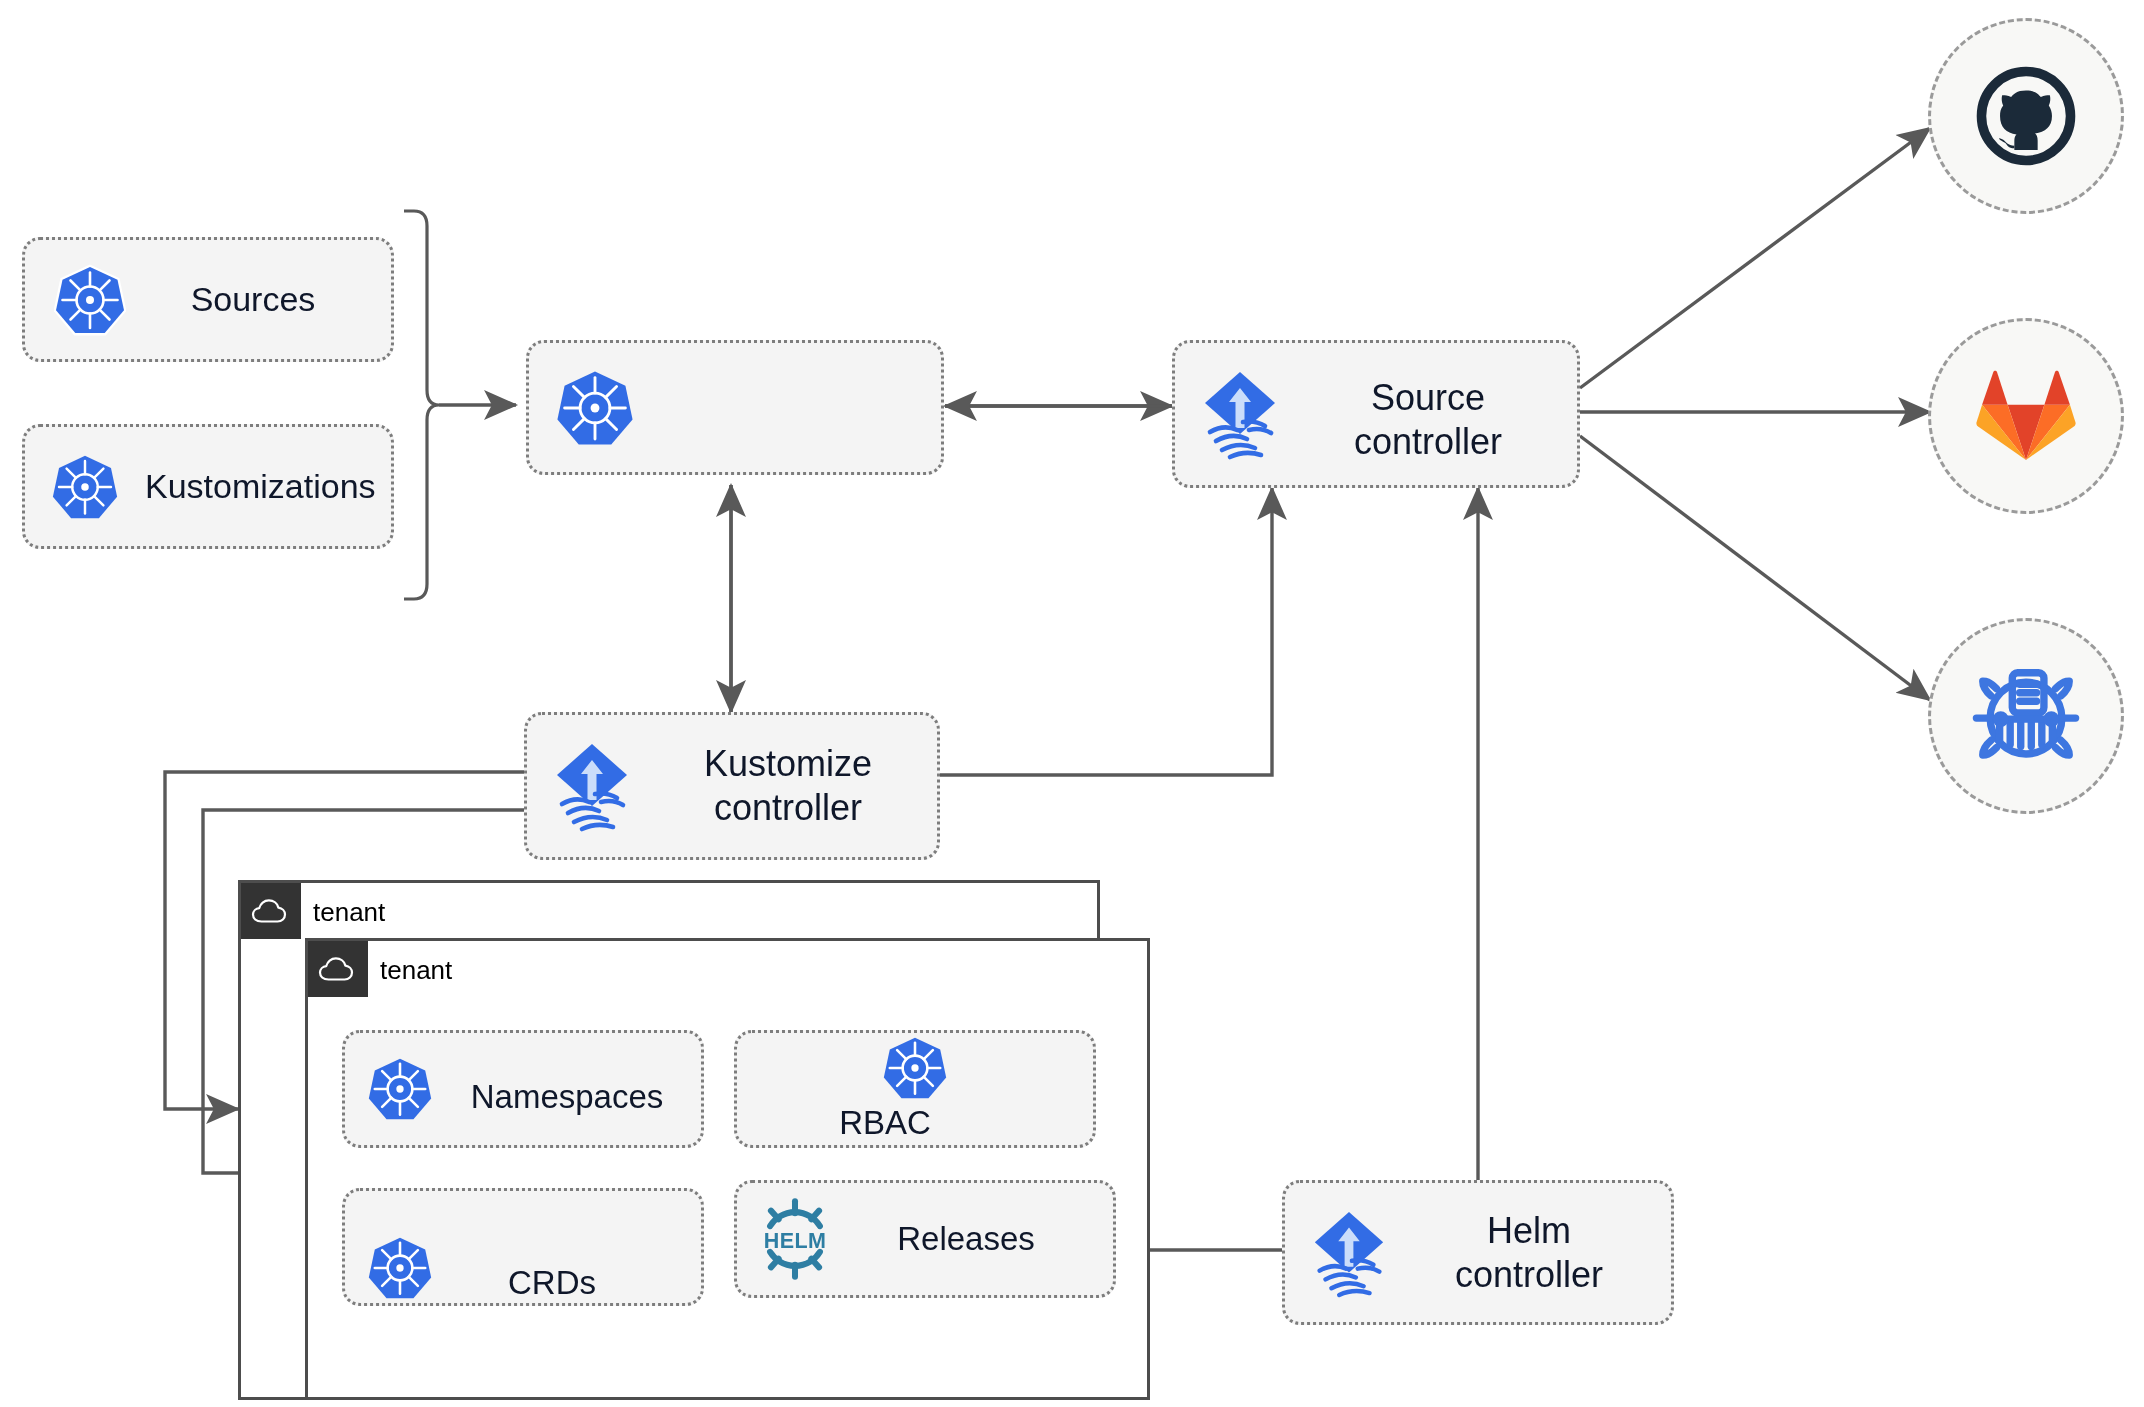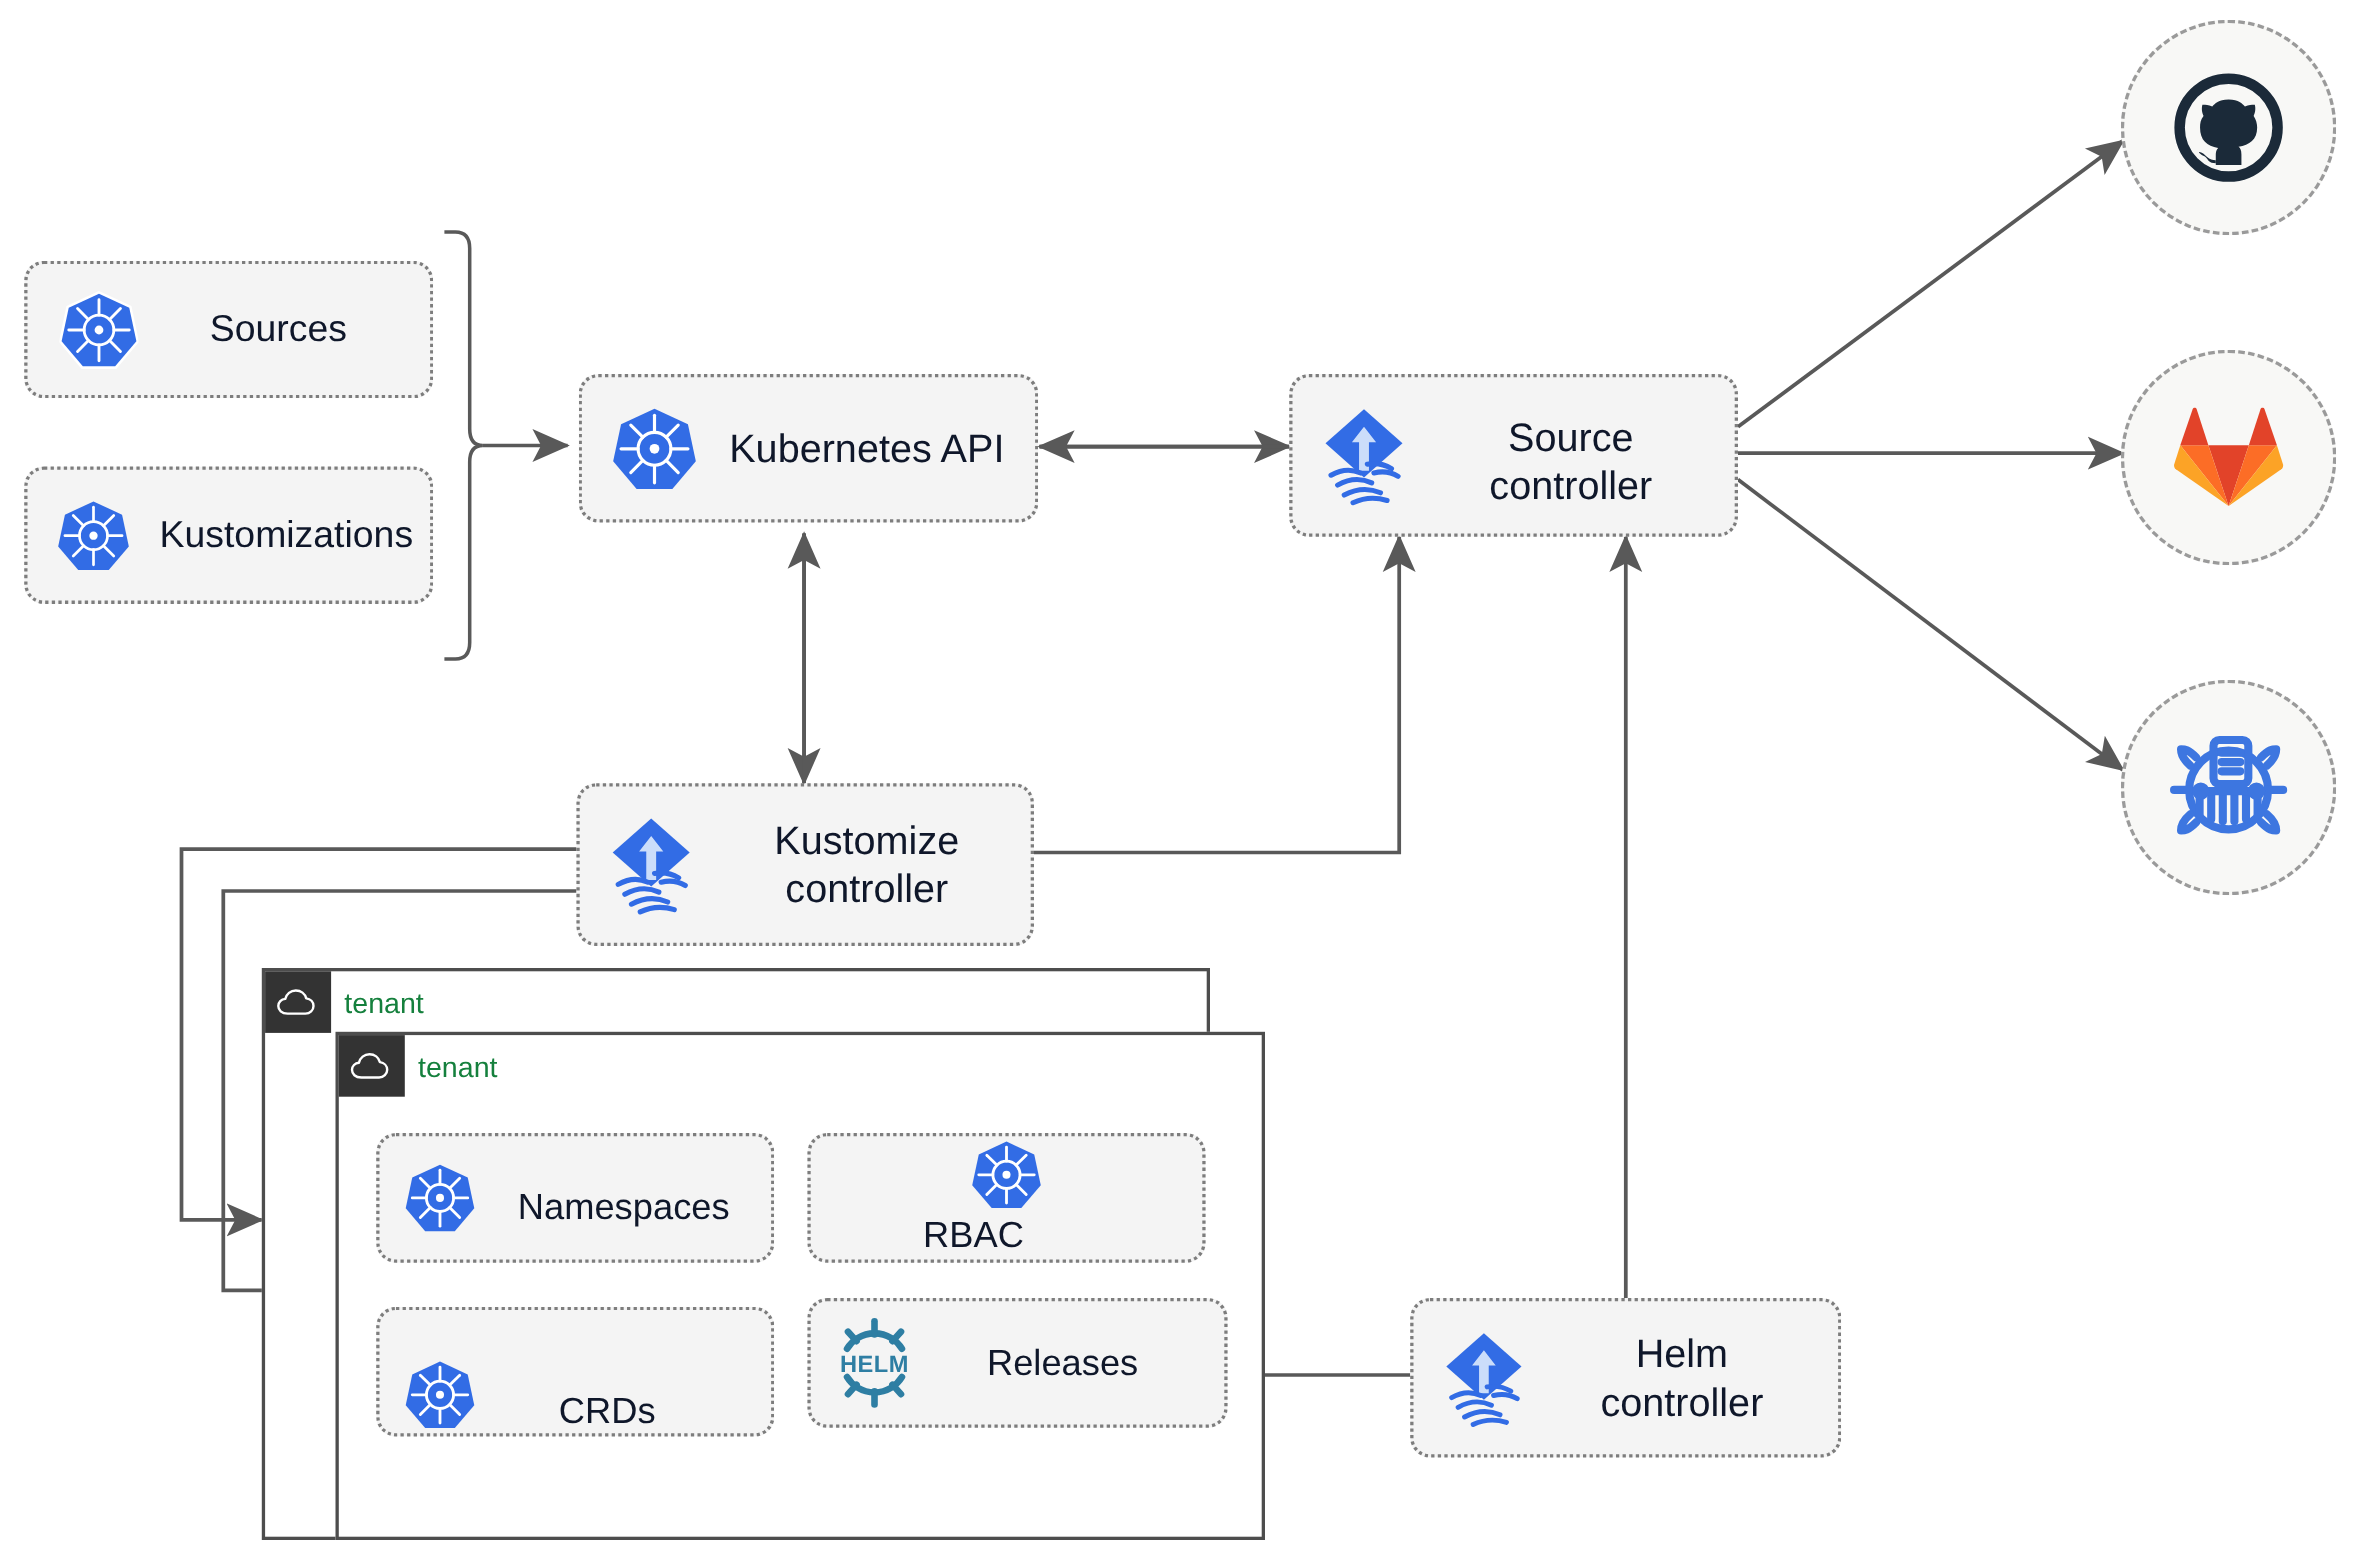--- a/index.html
+++ b/index.html
@@ -34,21 +34,21 @@
     position:absolute;background:#ffffff;
     border:3px solid #4d4d4d;box-sizing:border-box;
   }
   .tenant-tab{
     position:absolute;top:-0px;left:-0px;
     height:56px;display:flex;align-items:center;
     background:#333333;color:#fff;
     padding:0 10px;box-sizing:border-box;
   }
   .tenant-title{
-    position:absolute;color:#15803d;font-size:26px;
+    position:absolute;color:#000000;font-size:26px;
   }
 
   svg.wires{position:absolute;left:0;top:0;width:2144px;height:1407px;pointer-events:none;}
 </style>
 </head>
 <body>
 
 <div id="stage">
 
   <svg class="wires" viewBox="0 0 2144 1407">
@@ -165,21 +165,20 @@
           <line x1="8.5" y1="38" x2="22.5" y2="38"></line>
           <line x1="49.5" y1="38" x2="63.5" y2="38"></line>
           <line x1="16.5" y1="18.5" x2="26.4" y2="28.4"></line>
           <line x1="45.6" y1="47.6" x2="55.5" y2="57.5"></line>
           <line x1="55.5" y1="18.5" x2="45.6" y2="28.4"></line>
           <line x1="26.4" y1="47.6" x2="16.5" y2="57.5"></line>
         </g>
         <circle cx="36" cy="38" r="4" fill="#ffffff"></circle>
       </svg>
     </div>
-    <div class="lbl" style="font-size:36px;padding-right:26px;">Kubernetes API</div>
   </div>
 
   <div class="node" style="left:1172px;top:340px;width:408px;height:148px;">
     <div class="ico" style="width:130px;">
       <svg width="86" height="96" viewBox="0 0 86 96">
         <path d="M43 6 L78 37 L43 68 L8 37 Z" fill="#326CE5"></path>
         <path d="M43 22 L54 36 L47.5 36 L47.5 62 L38.5 62 L38.5 36 L32 36 Z" fill="#CBDDFA"></path>
         <g stroke="#326CE5" stroke-width="4.6" stroke-linecap="round" fill="none">
           <path d="M13 66 Q 27 58 40 64"></path>
           <path d="M19 75 Q 35 66 50 73"></path>

